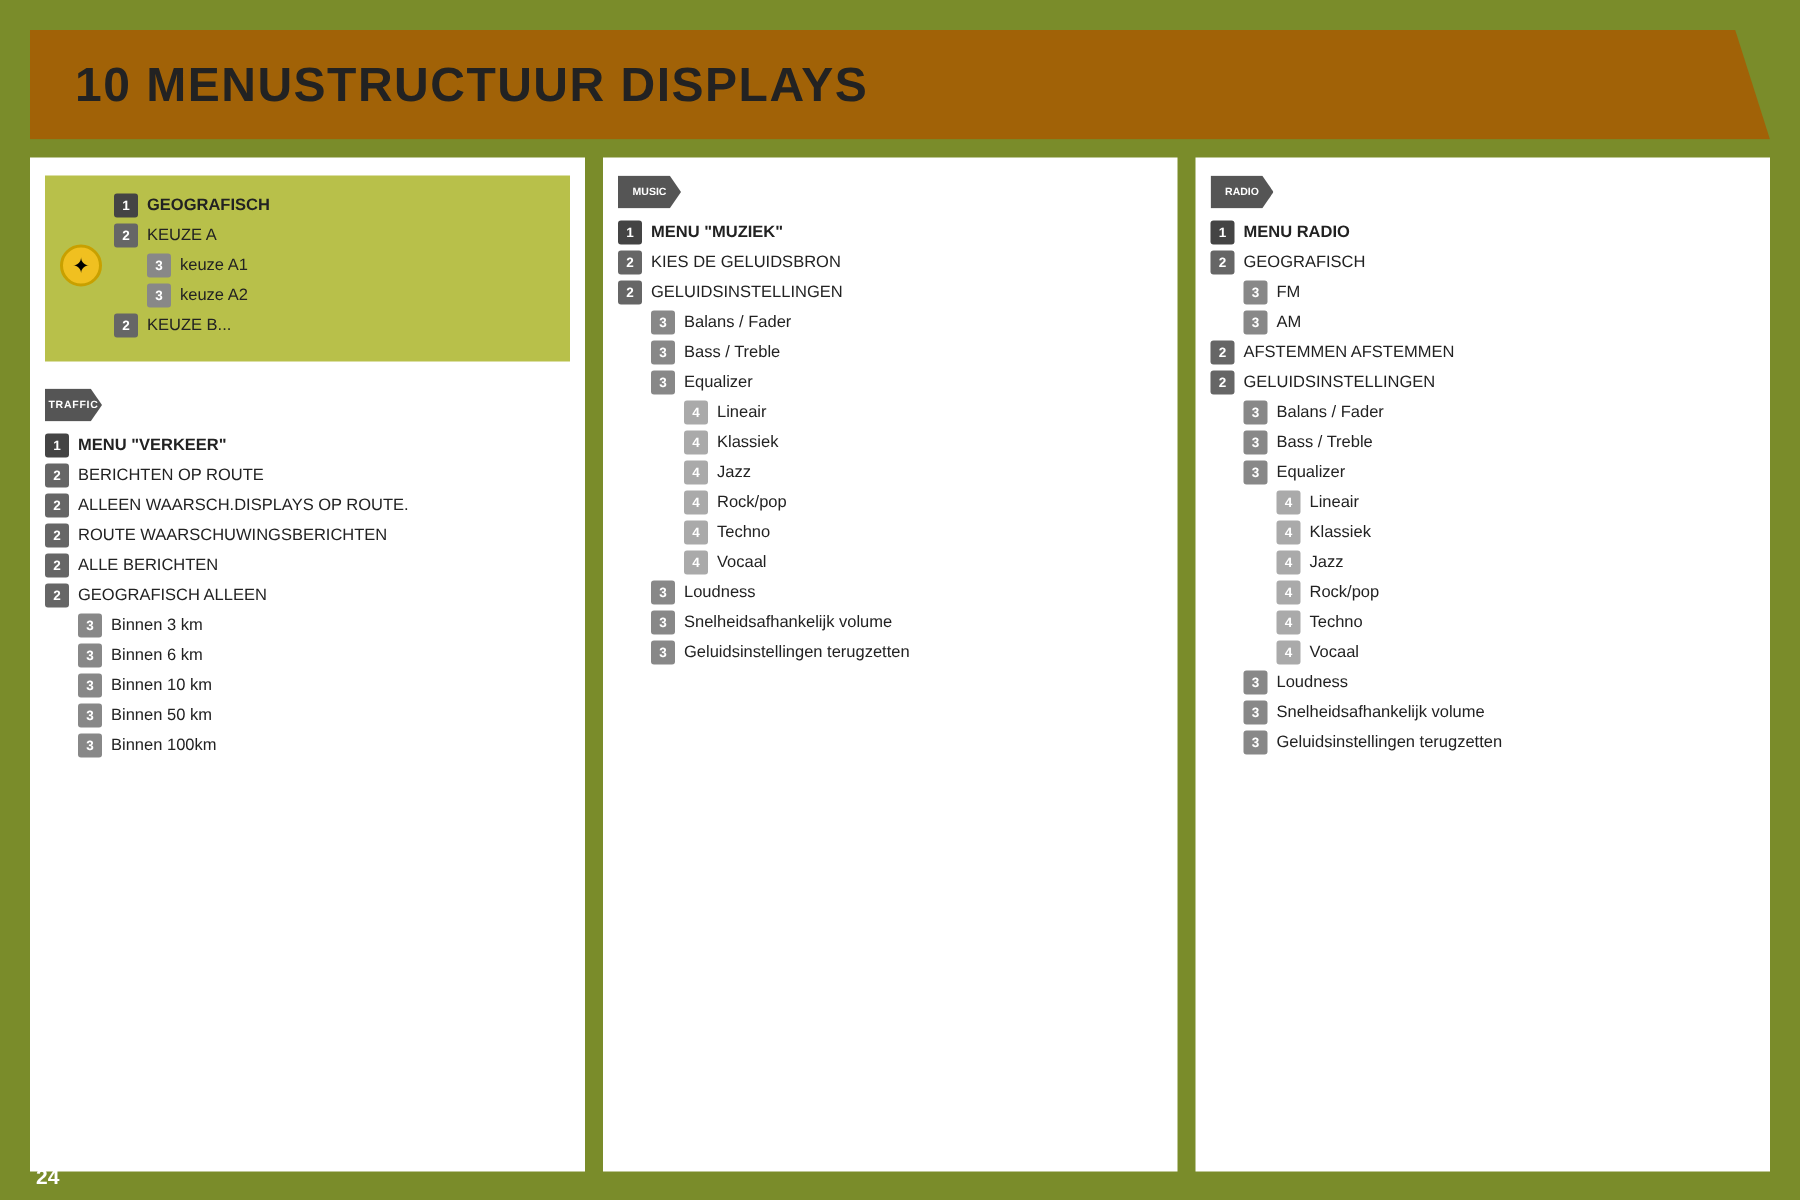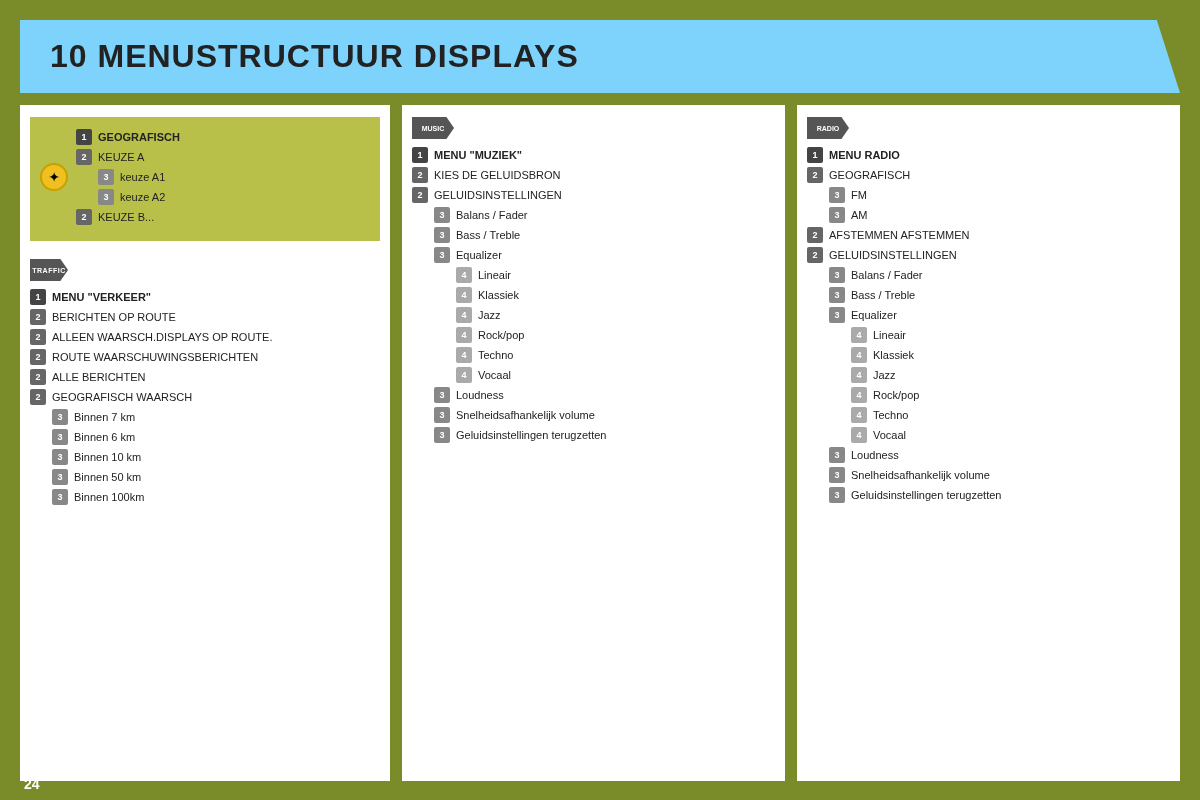--- a/index.html
+++ b/index.html
@@ -6,21 +6,21 @@
     body {
       width: 1200px;
       height: 800px;
       background-color: #7a8c2a;
       font-family: Arial, sans-serif;
       overflow: hidden;
       position: relative;
     }
 
     .page-header {
-      background-color: #7dd3fc;
+      background-color: #a16207;
       padding: 18px 30px;
       margin: 20px 20px 0 20px;
       clip-path: polygon(0 0, 98% 0, 100% 100%, 0% 100%);
     }
 
     .page-title {
       font-size: 32px;
       font-weight: 900;
       color: #222;
       letter-spacing: 1px;
@@ -224,25 +224,25 @@
       <div class="menu-item-row">
         <div class="level-badge lvl2">2</div>
         <span class="item-text">ROUTE WAARSCHUWINGSBERICHTEN</span>
       </div>
       <div class="menu-item-row">
         <div class="level-badge lvl2">2</div>
         <span class="item-text">ALLE BERICHTEN</span>
       </div>
       <div class="menu-item-row">
         <div class="level-badge lvl2">2</div>
-        <span class="item-text">GEOGRAFISCH WAARSCH</span>
+        <span class="item-text">GEOGRAFISCH ALLEEN</span>
       </div>
       <div class="menu-item-row" style="margin-left:22px;">
         <div class="level-badge lvl3">3</div>
-        <span class="item-text">Binnen 7 km</span>
+        <span class="item-text">Binnen 3 km</span>
       </div>
       <div class="menu-item-row" style="margin-left:22px;">
         <div class="level-badge lvl3">3</div>
         <span class="item-text">Binnen 6 km</span>
       </div>
       <div class="menu-item-row" style="margin-left:22px;">
         <div class="level-badge lvl3">3</div>
         <span class="item-text">Binnen 10 km</span>
       </div>
       <div class="menu-item-row" style="margin-left:22px;">

